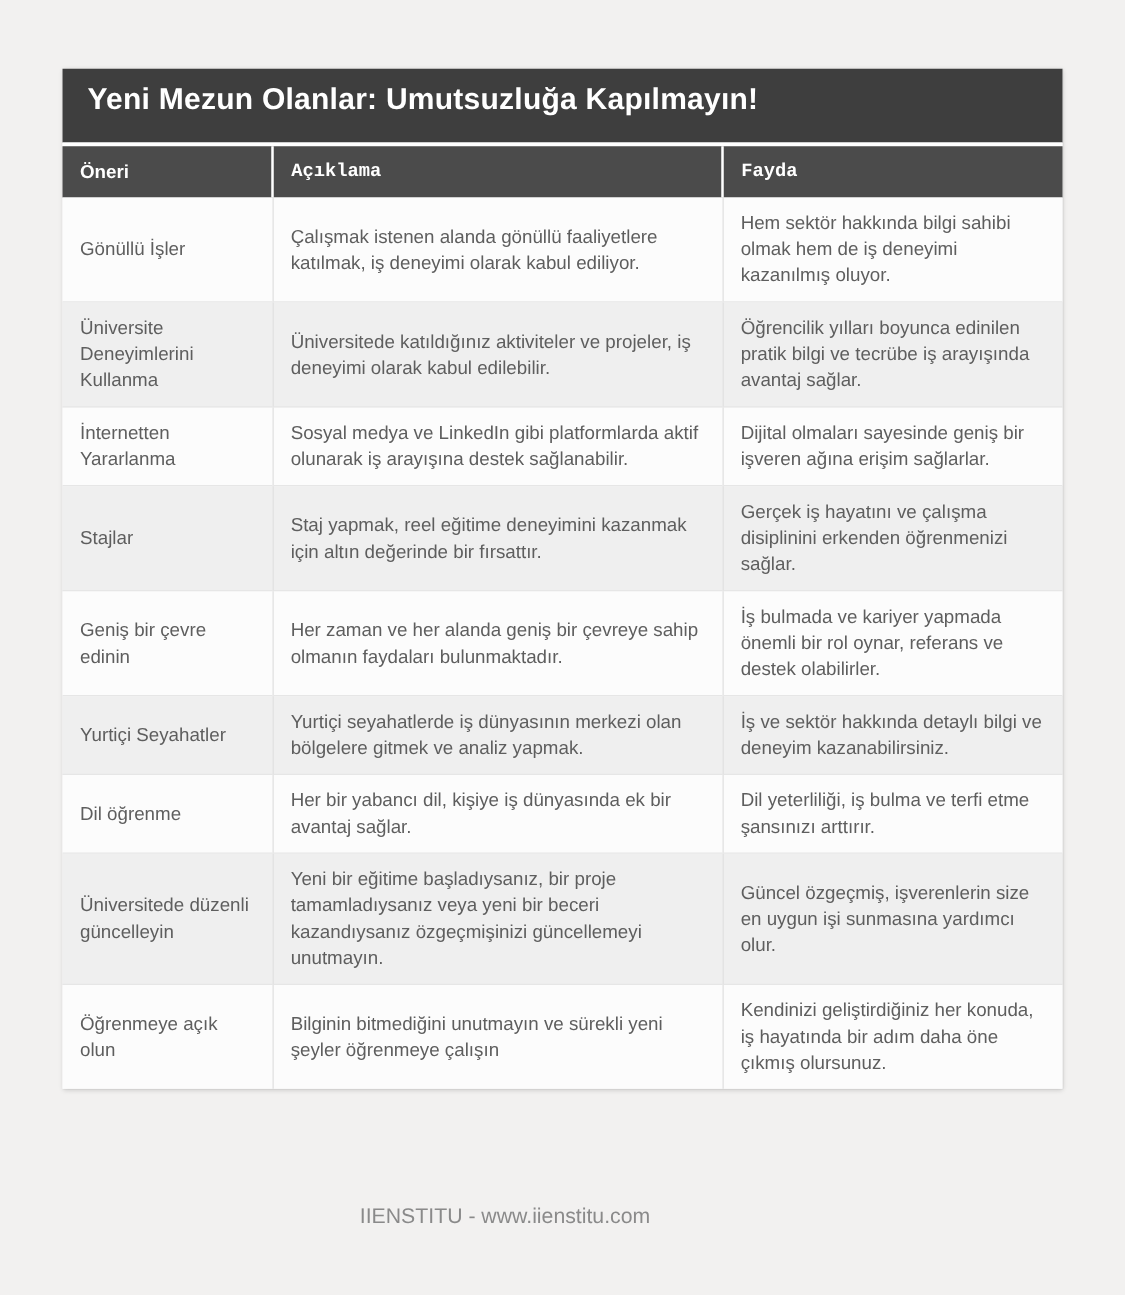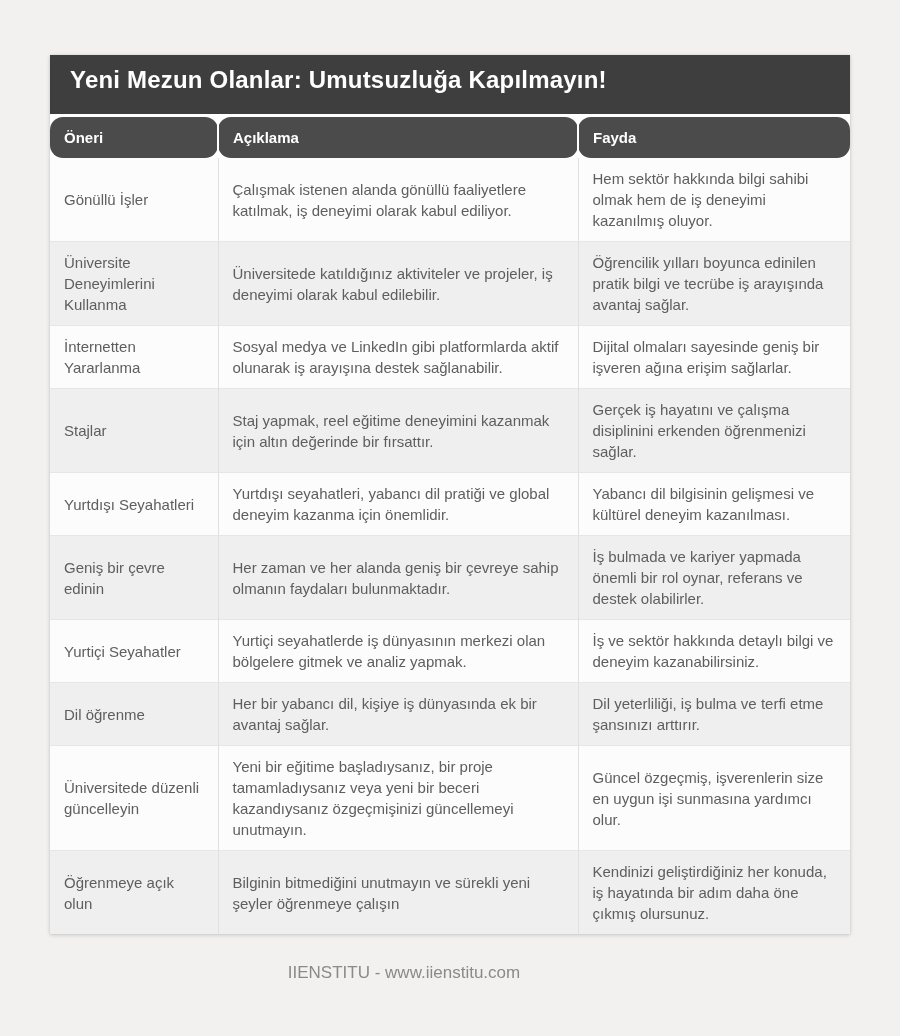--- a/index.html
+++ b/index.html
@@ -49,23 +49,22 @@
   col.col-aciklama { width: 360px; }
   col.col-fayda    { width: 272px; }
   thead th {
     background: var(--header-bg);
     color: var(--header-text);
     font-size: 15px;
     font-weight: bold;
     text-align: left;
     padding: 12px 14px;
     vertical-align: middle;
-    border-radius: 13px;
   }
-  thead th + th { border-left: 2px solid #ffffff; }
+  thead th + th { border-left: 2px solid #ffffff; font-family: Liberation Mono, monospace; }
   tbody td {
     font-size: 15px;
     line-height: 21px;
     color: var(--body-text);
     padding: 10px 14px;
     vertical-align: middle;
     text-align: left;
     word-wrap: break-word;
   }
   tbody td + td { border-left: 1px solid var(--divider); }
@@ -119,25 +118,20 @@
     <td>Sosyal medya ve LinkedIn gibi platformlarda aktif olunarak iş arayışına destek sağlanabilir.</td>
     <td>Dijital olmaları sayesinde geniş bir işveren ağına erişim sağlarlar.</td>
   </tr>
 
   <tr>
     <td>Stajlar</td>
     <td>Staj yapmak, reel eğitime deneyimini kazanmak için altın değerinde bir fırsattır.</td>
     <td>Gerçek iş hayatını ve çalışma disiplinini erkenden öğrenmenizi sağlar.</td>
   </tr>
 
-  <tr>
-    <td>Yurtdışı Seyahatleri</td>
-    <td>Yurtdışı seyahatleri, yabancı dil pratiği ve global deneyim kazanma için önemlidir.</td>
-    <td>Yabancı dil bilgisinin gelişmesi ve kültürel deneyim kazanılması.</td>
-  </tr>
 
   <tr>
     <td>Geniş bir çevre edinin</td>
     <td>Her zaman ve her alanda geniş bir çevreye sahip olmanın faydaları bulunmaktadır.</td>
     <td>İş bulmada ve kariyer yapmada önemli bir rol oynar, referans ve destek olabilirler.</td>
   </tr>
 
   <tr>
     <td>Yurtiçi Seyahatler</td>
     <td>Yurtiçi seyahatlerde iş dünyasının merkezi olan bölgelere gitmek ve analiz yapmak.</td>

